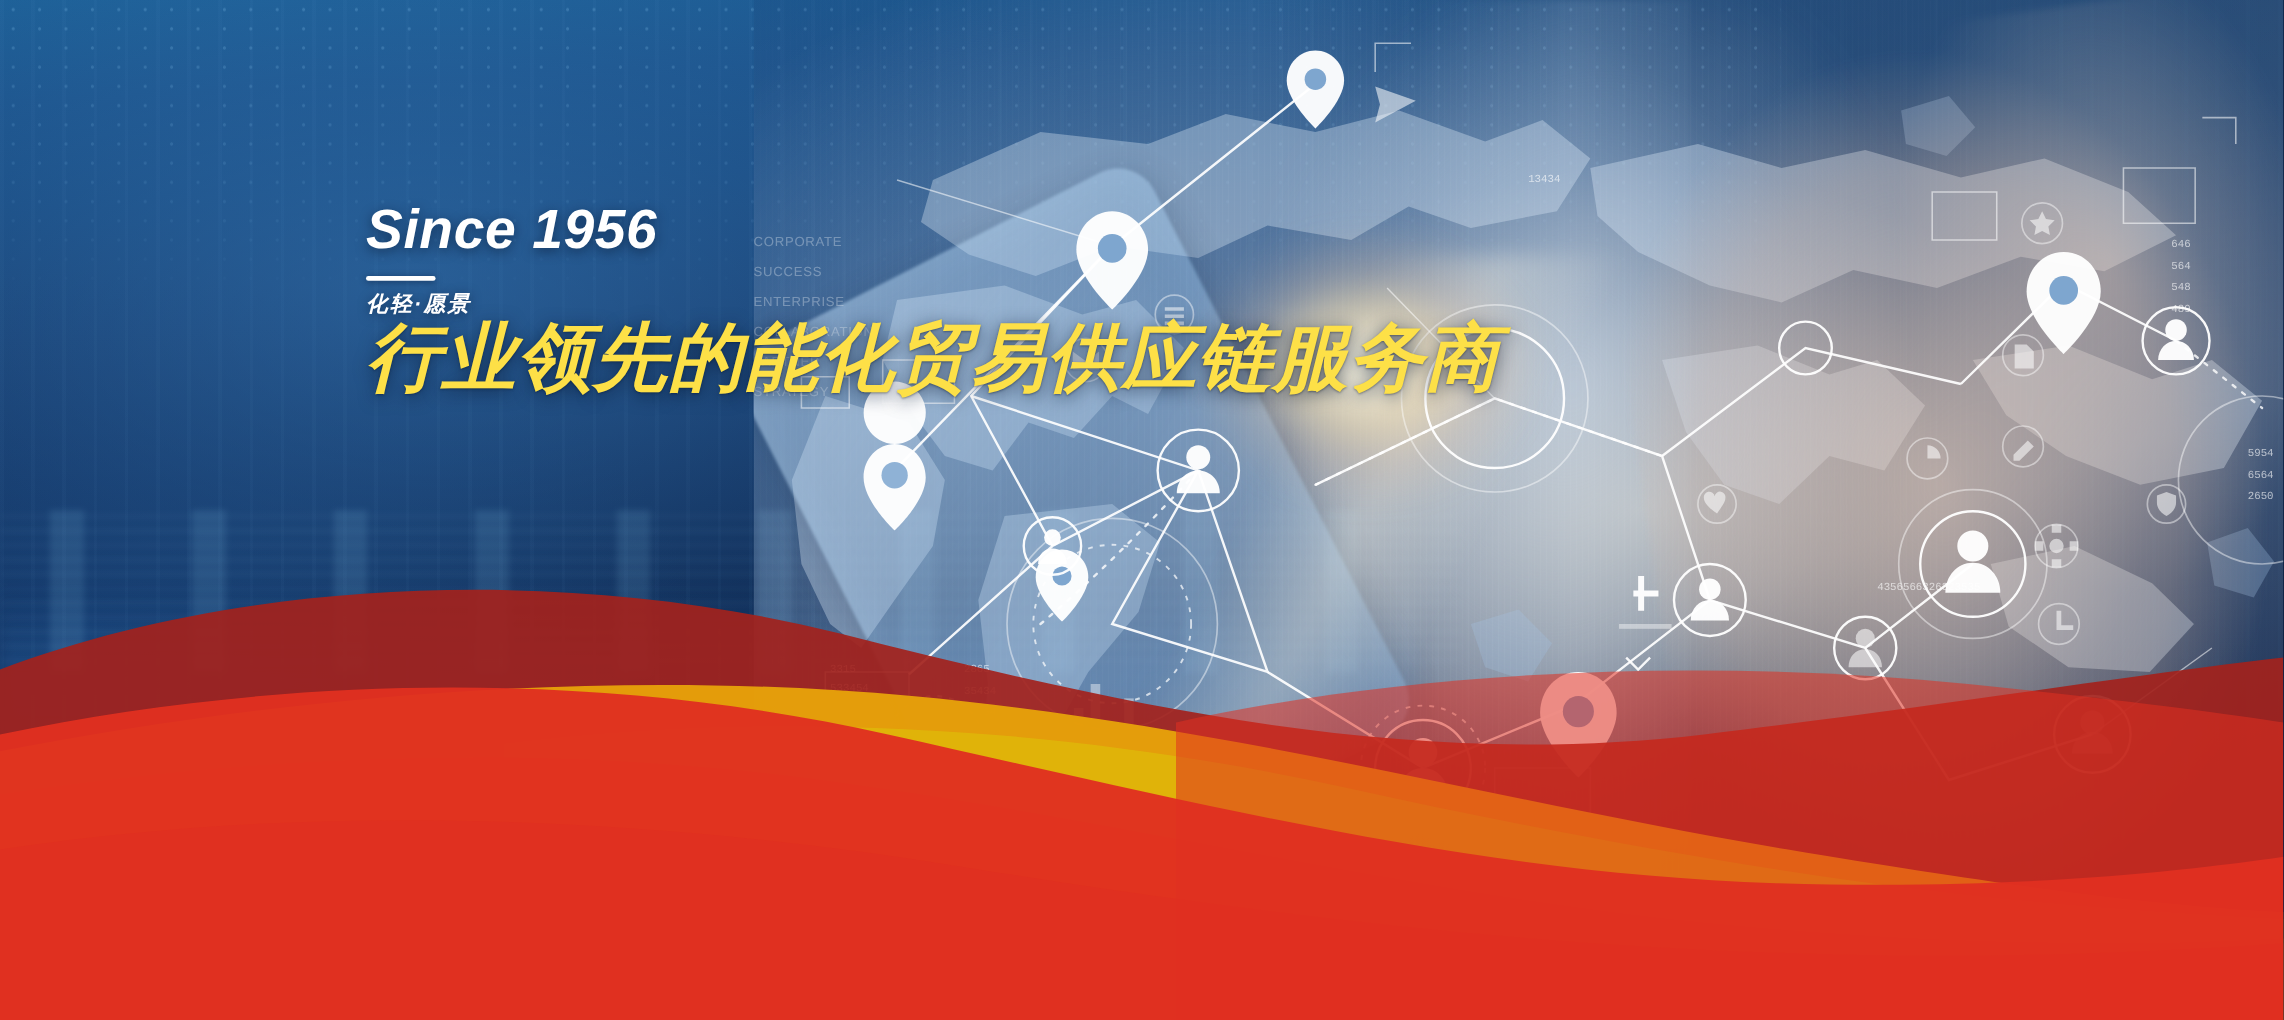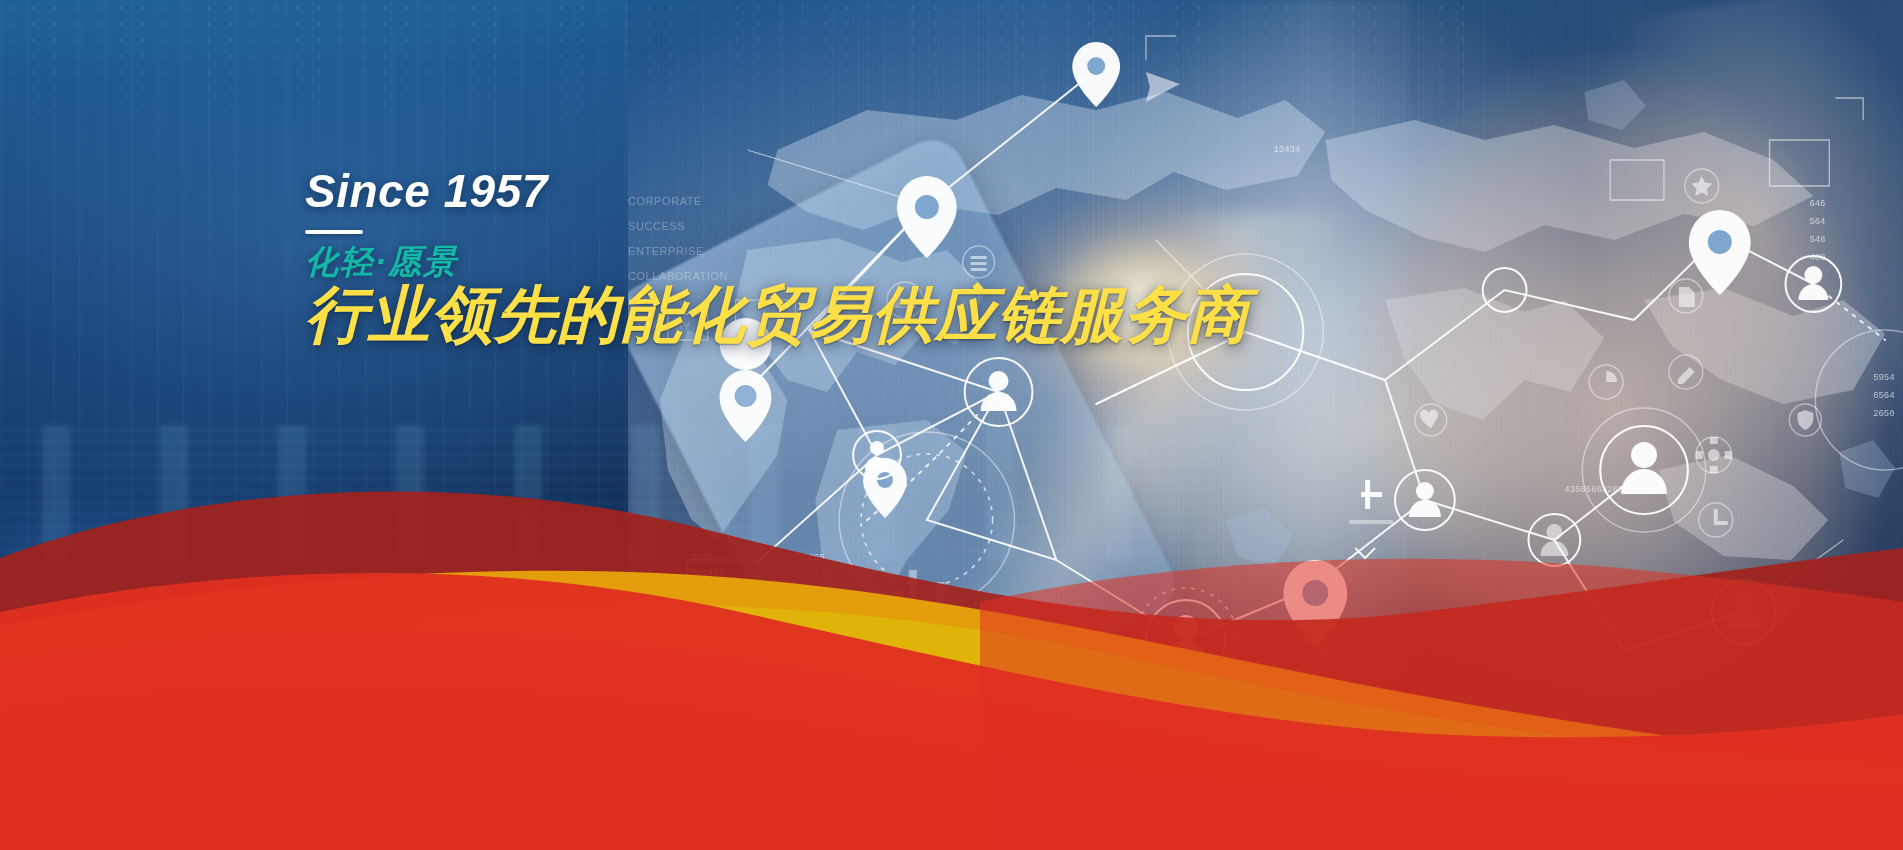--- a/index.html
+++ b/index.html
@@ -154,24 +154,24 @@
     line-height:1;
     margin:0;
     text-shadow:0 2px 10px rgba(5,20,45,.55);
   }
   #rule{
     width:58px;height:4px;background:#ffffff;border-radius:2px;
     margin:16px 0 10px 0;
     box-shadow:0 1px 5px rgba(5,20,45,.5);
   }
   #eyebrow{
-    font-size:33px;
+    font-size:18px;
     font-weight:700;
     font-style:italic;
-    color:#14b8a6;
+    color:#ffffff;
     letter-spacing:2px;
     line-height:1.1;
     margin:0 0 2px 0;
     text-shadow:0 2px 9px rgba(5,20,45,.55);
   }
   #headline{
     font-size:62px;
     font-weight:700;
     font-style:italic;
     color:#fde047;
@@ -465,19 +465,19 @@
 
       <path fill="#e03020" fill-opacity="0.96" d="M0 182 C 240 132, 500 128, 740 182 C 1000 240, 1230 298, 1480 306 C 1680 312, 1820 296, 1903 284 L1903 420 L0 420 Z"></path>
 
       <path fill="#e03020" d="M0 278 C 260 238, 540 250, 800 292 C 1060 334, 1300 362, 1560 366 C 1700 368, 1820 362, 1903 356 L1903 420 L0 420 Z"></path>
 
       <path fill="#e03020" fill-opacity="0.55" d="M980 172 C 1180 128, 1420 118, 1640 140 C 1760 152, 1850 164, 1903 172 L1903 420 L980 420 Z"></path>
     </svg>
   </div>
 
   <div id="copy">
-    <div id="since">Since 1957</div>
+    <div id="since">Since 1956</div>
     <div id="rule"></div>
     <div id="eyebrow">化轻·愿景</div>
     <div id="headline">行业领先的能化贸易供应链服务商</div>
   </div>
 
 </div>
 
 </body></html>

